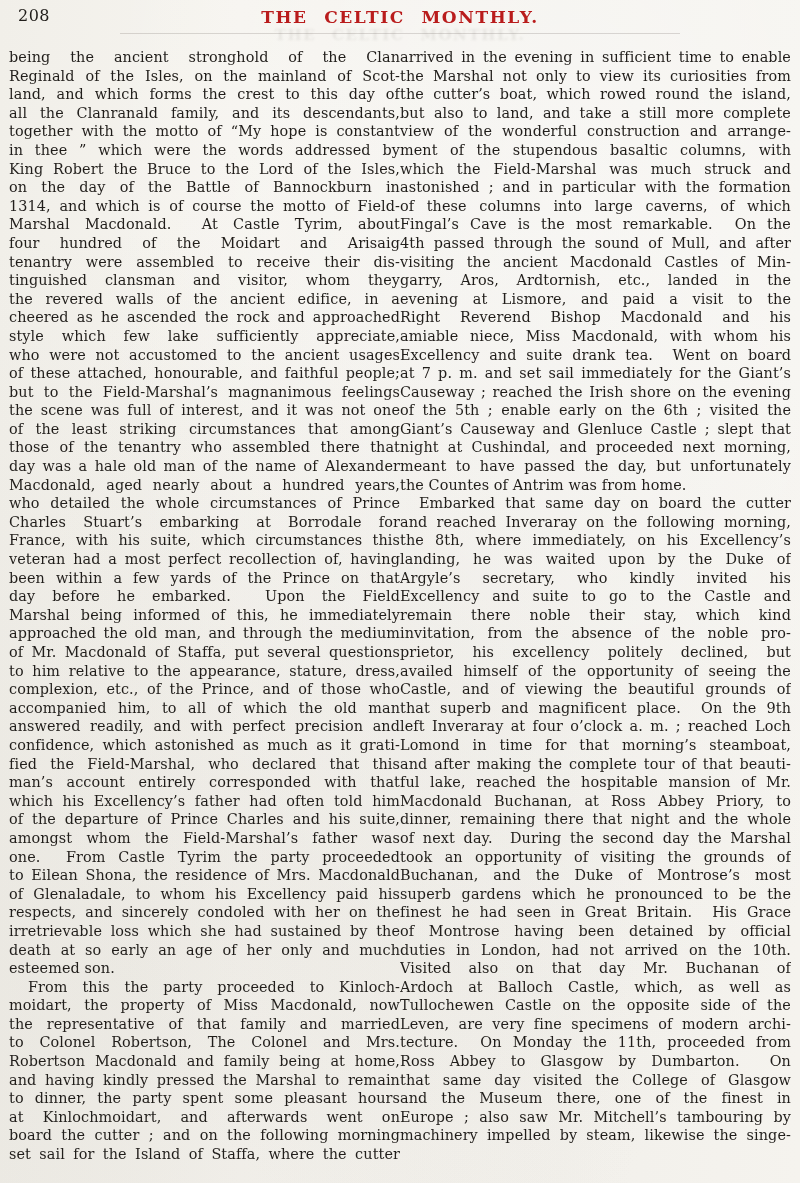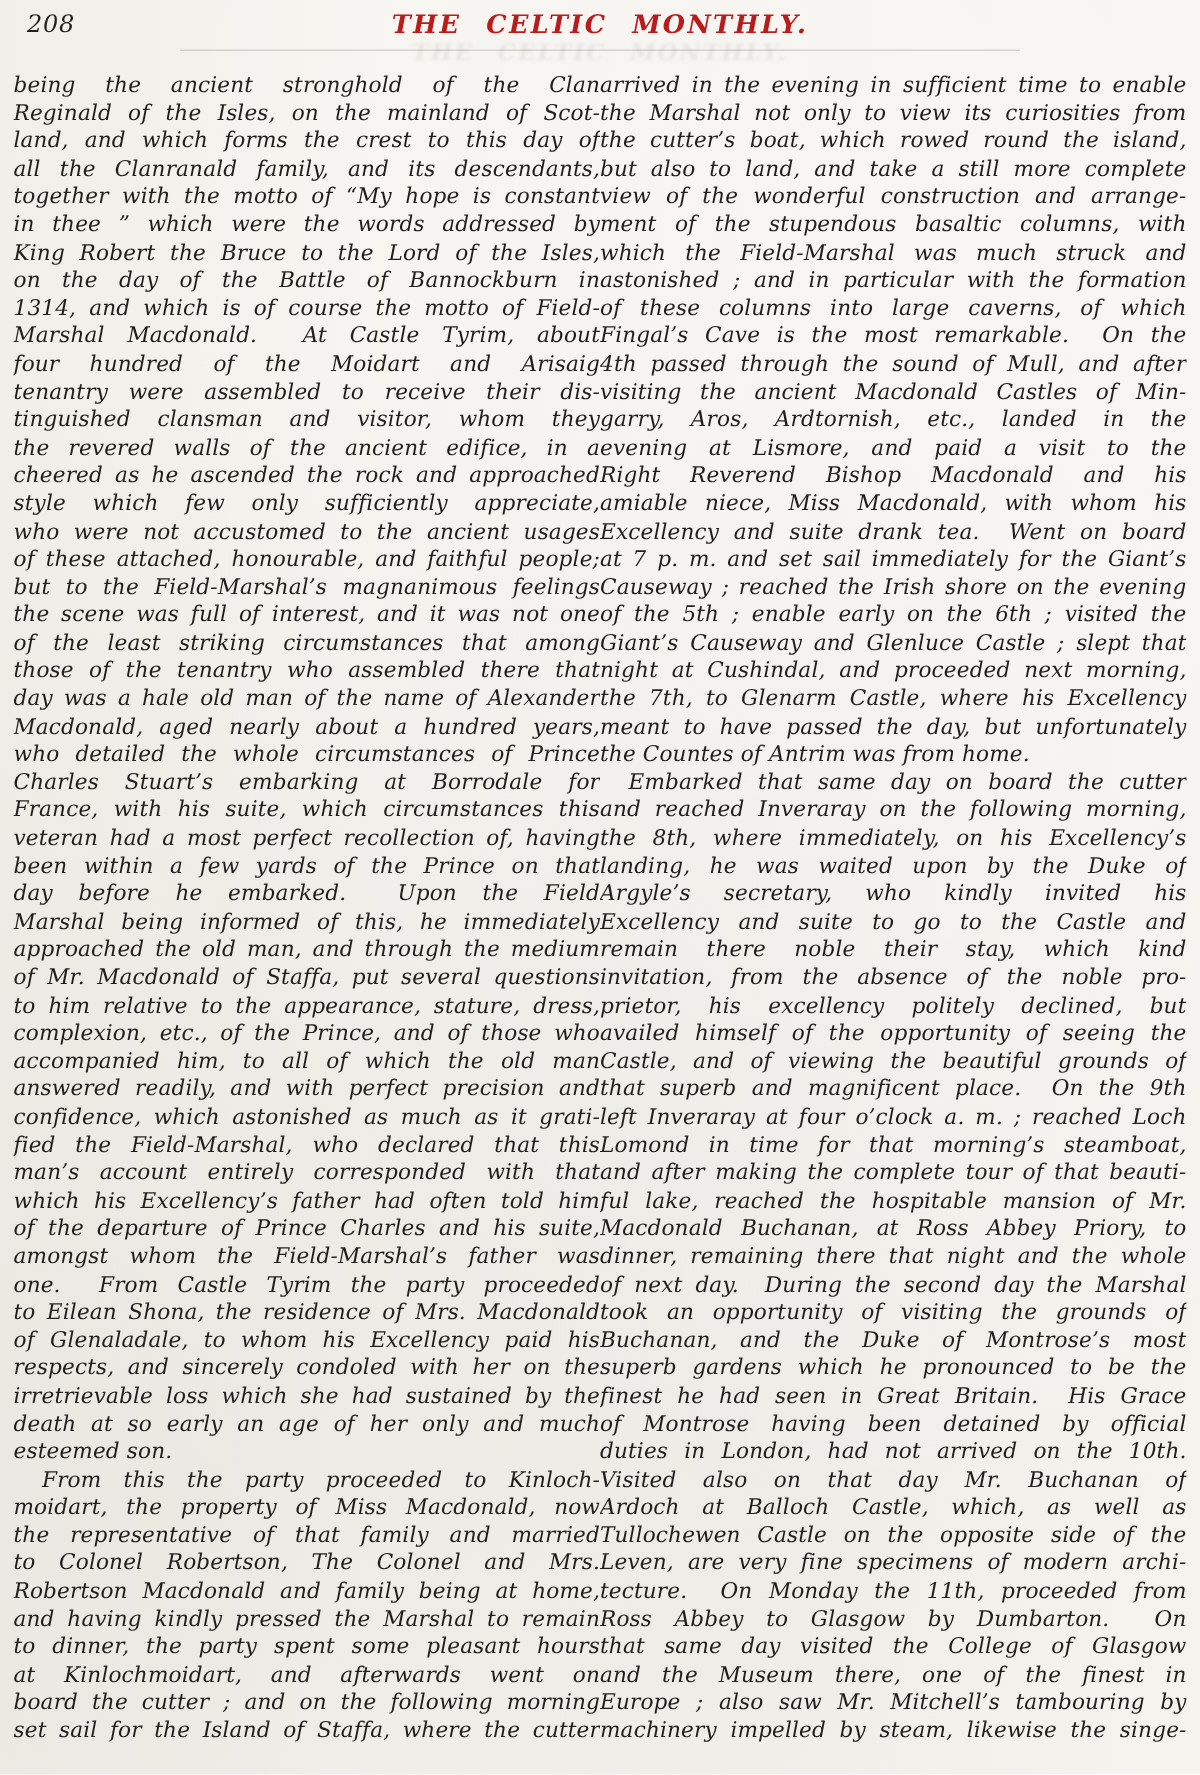--- a/index.html
+++ b/index.html
@@ -7,21 +7,21 @@
     width: 800px; height: 1183px;
     overflow: hidden;
     font-family: "DejaVu Serif", "Liberation Serif", serif;
     color: #211e1b;
     background:
       radial-gradient(ellipse at 72% 18%, rgba(255,255,255,0.45), transparent 60%),
       radial-gradient(ellipse at 15% 85%, rgba(185,180,170,0.14), transparent 55%),
       radial-gradient(ellipse at 55% 55%, rgba(200,195,185,0.10), transparent 65%),
       linear-gradient(90deg, #f1efe9, #f6f4ef 30%, #f2f0eb 70%, #f5f3ee);
   }
-  .page { position: relative; width: 800px; height: 1183px; font-style: italic; }
+  .page { position: relative; width: 800px; height: 1183px; }
 
   .header { position: relative; padding-top: 7px; height: 22px; }
   .pageno {
     position: absolute; left: 18px; top: 6px;
     font-size: 16px; letter-spacing: 0.5px;
   }
   .title {
     text-align: center;
     font-size: 17px; font-weight: bold;
     letter-spacing: 1.6px; word-spacing: 9px;
@@ -75,21 +75,21 @@
         <div class="line">in thee ” which were the words addressed by</div>
         <div class="line">King Robert the Bruce to the Lord of the Isles,</div>
         <div class="line">on the day of the Battle of Bannockburn in</div>
         <div class="line">1314, and which is of course the motto of Field-</div>
         <div class="line">Marshal Macdonald.  At Castle Tyrim, about</div>
         <div class="line">four hundred of the Moidart and Arisaig</div>
         <div class="line">tenantry were assembled to receive their dis-</div>
         <div class="line">tinguished clansman and visitor, whom they</div>
         <div class="line">the revered walls of the ancient edifice, in a</div>
         <div class="line">cheered as he ascended the rock and approached</div>
-        <div class="line">style which few only sufficiently appreciate,</div>
+        <div class="line">style which few lake sufficiently appreciate,</div>
         <div class="line">who were not accustomed to the ancient usages</div>
         <div class="line">of these attached, honourable, and faithful people;</div>
         <div class="line">but to the Field-Marshal’s magnanimous feelings</div>
         <div class="line">the scene was full of interest, and it was not one</div>
         <div class="line">of the least striking circumstances that among</div>
         <div class="line">those of the tenantry who assembled there that</div>
         <div class="line">day was a hale old man of the name of Alexander</div>
         <div class="line">Macdonald, aged nearly about a hundred years,</div>
         <div class="line">who detailed the whole circumstances of Prince</div>
         <div class="line">Charles Stuart’s embarking at Borrodale for</div>
@@ -144,21 +144,20 @@
         <div class="line">garry, Aros, Ardtornish, etc., landed in the</div>
         <div class="line">evening at Lismore, and paid a visit to the</div>
         <div class="line">Right Reverend Bishop Macdonald and his</div>
         <div class="line">amiable niece, Miss Macdonald, with whom his</div>
         <div class="line">Excellency and suite drank tea.  Went on board</div>
         <div class="line">at 7 p. m. and set sail immediately for the Giant’s</div>
         <div class="line">Causeway ; reached the Irish shore on the evening</div>
         <div class="line">of the 5th ; enable early on the 6th ; visited the</div>
         <div class="line">Giant’s Causeway and Glenluce Castle ; slept that</div>
         <div class="line">night at Cushindal, and proceeded next morning,</div>
-        <div class="line">the 7th, to Glenarm Castle, where his Excellency</div>
         <div class="line">meant to have passed the day, but unfortunately</div>
         <div class="line para-end">the Countes of Antrim was from home.</div>
         <div class="line indent">Embarked that same day on board the cutter</div>
         <div class="line">and reached Inveraray on the following morning,</div>
         <div class="line">the 8th, where immediately, on his Excellency’s</div>
         <div class="line">landing, he was waited upon by the Duke of</div>
         <div class="line">Argyle’s secretary, who kindly invited his</div>
         <div class="line">Excellency and suite to go to the Castle and</div>
         <div class="line">remain there noble their stay, which kind</div>
         <div class="line">invitation, from the absence of the noble pro-</div>

